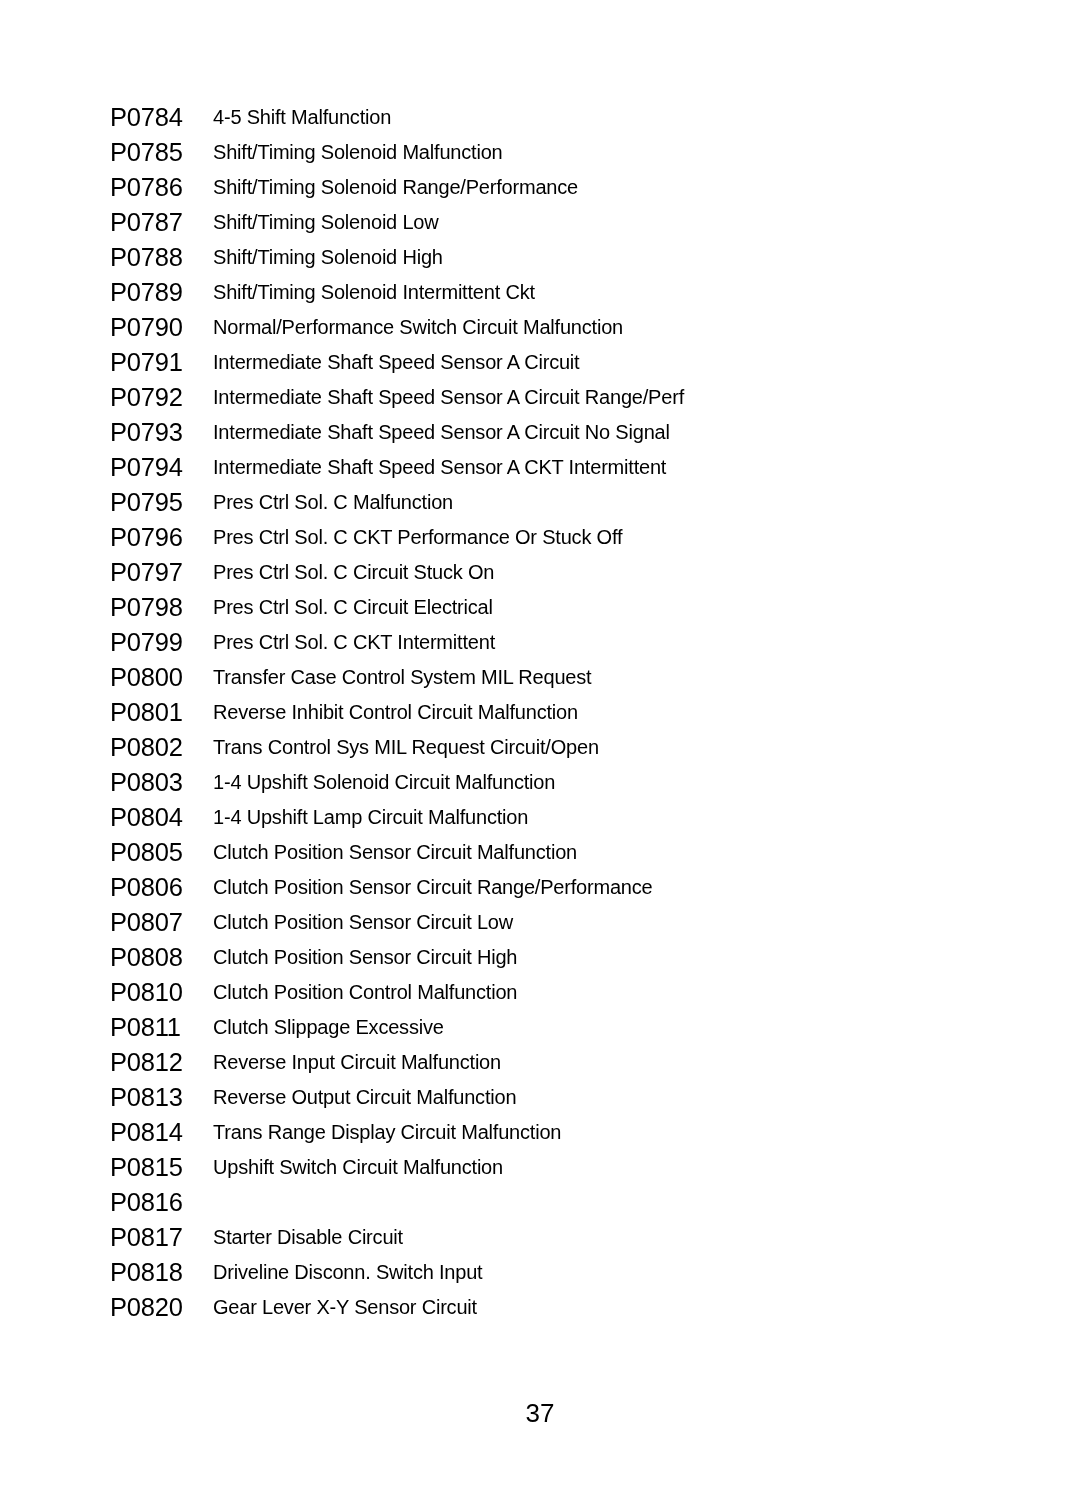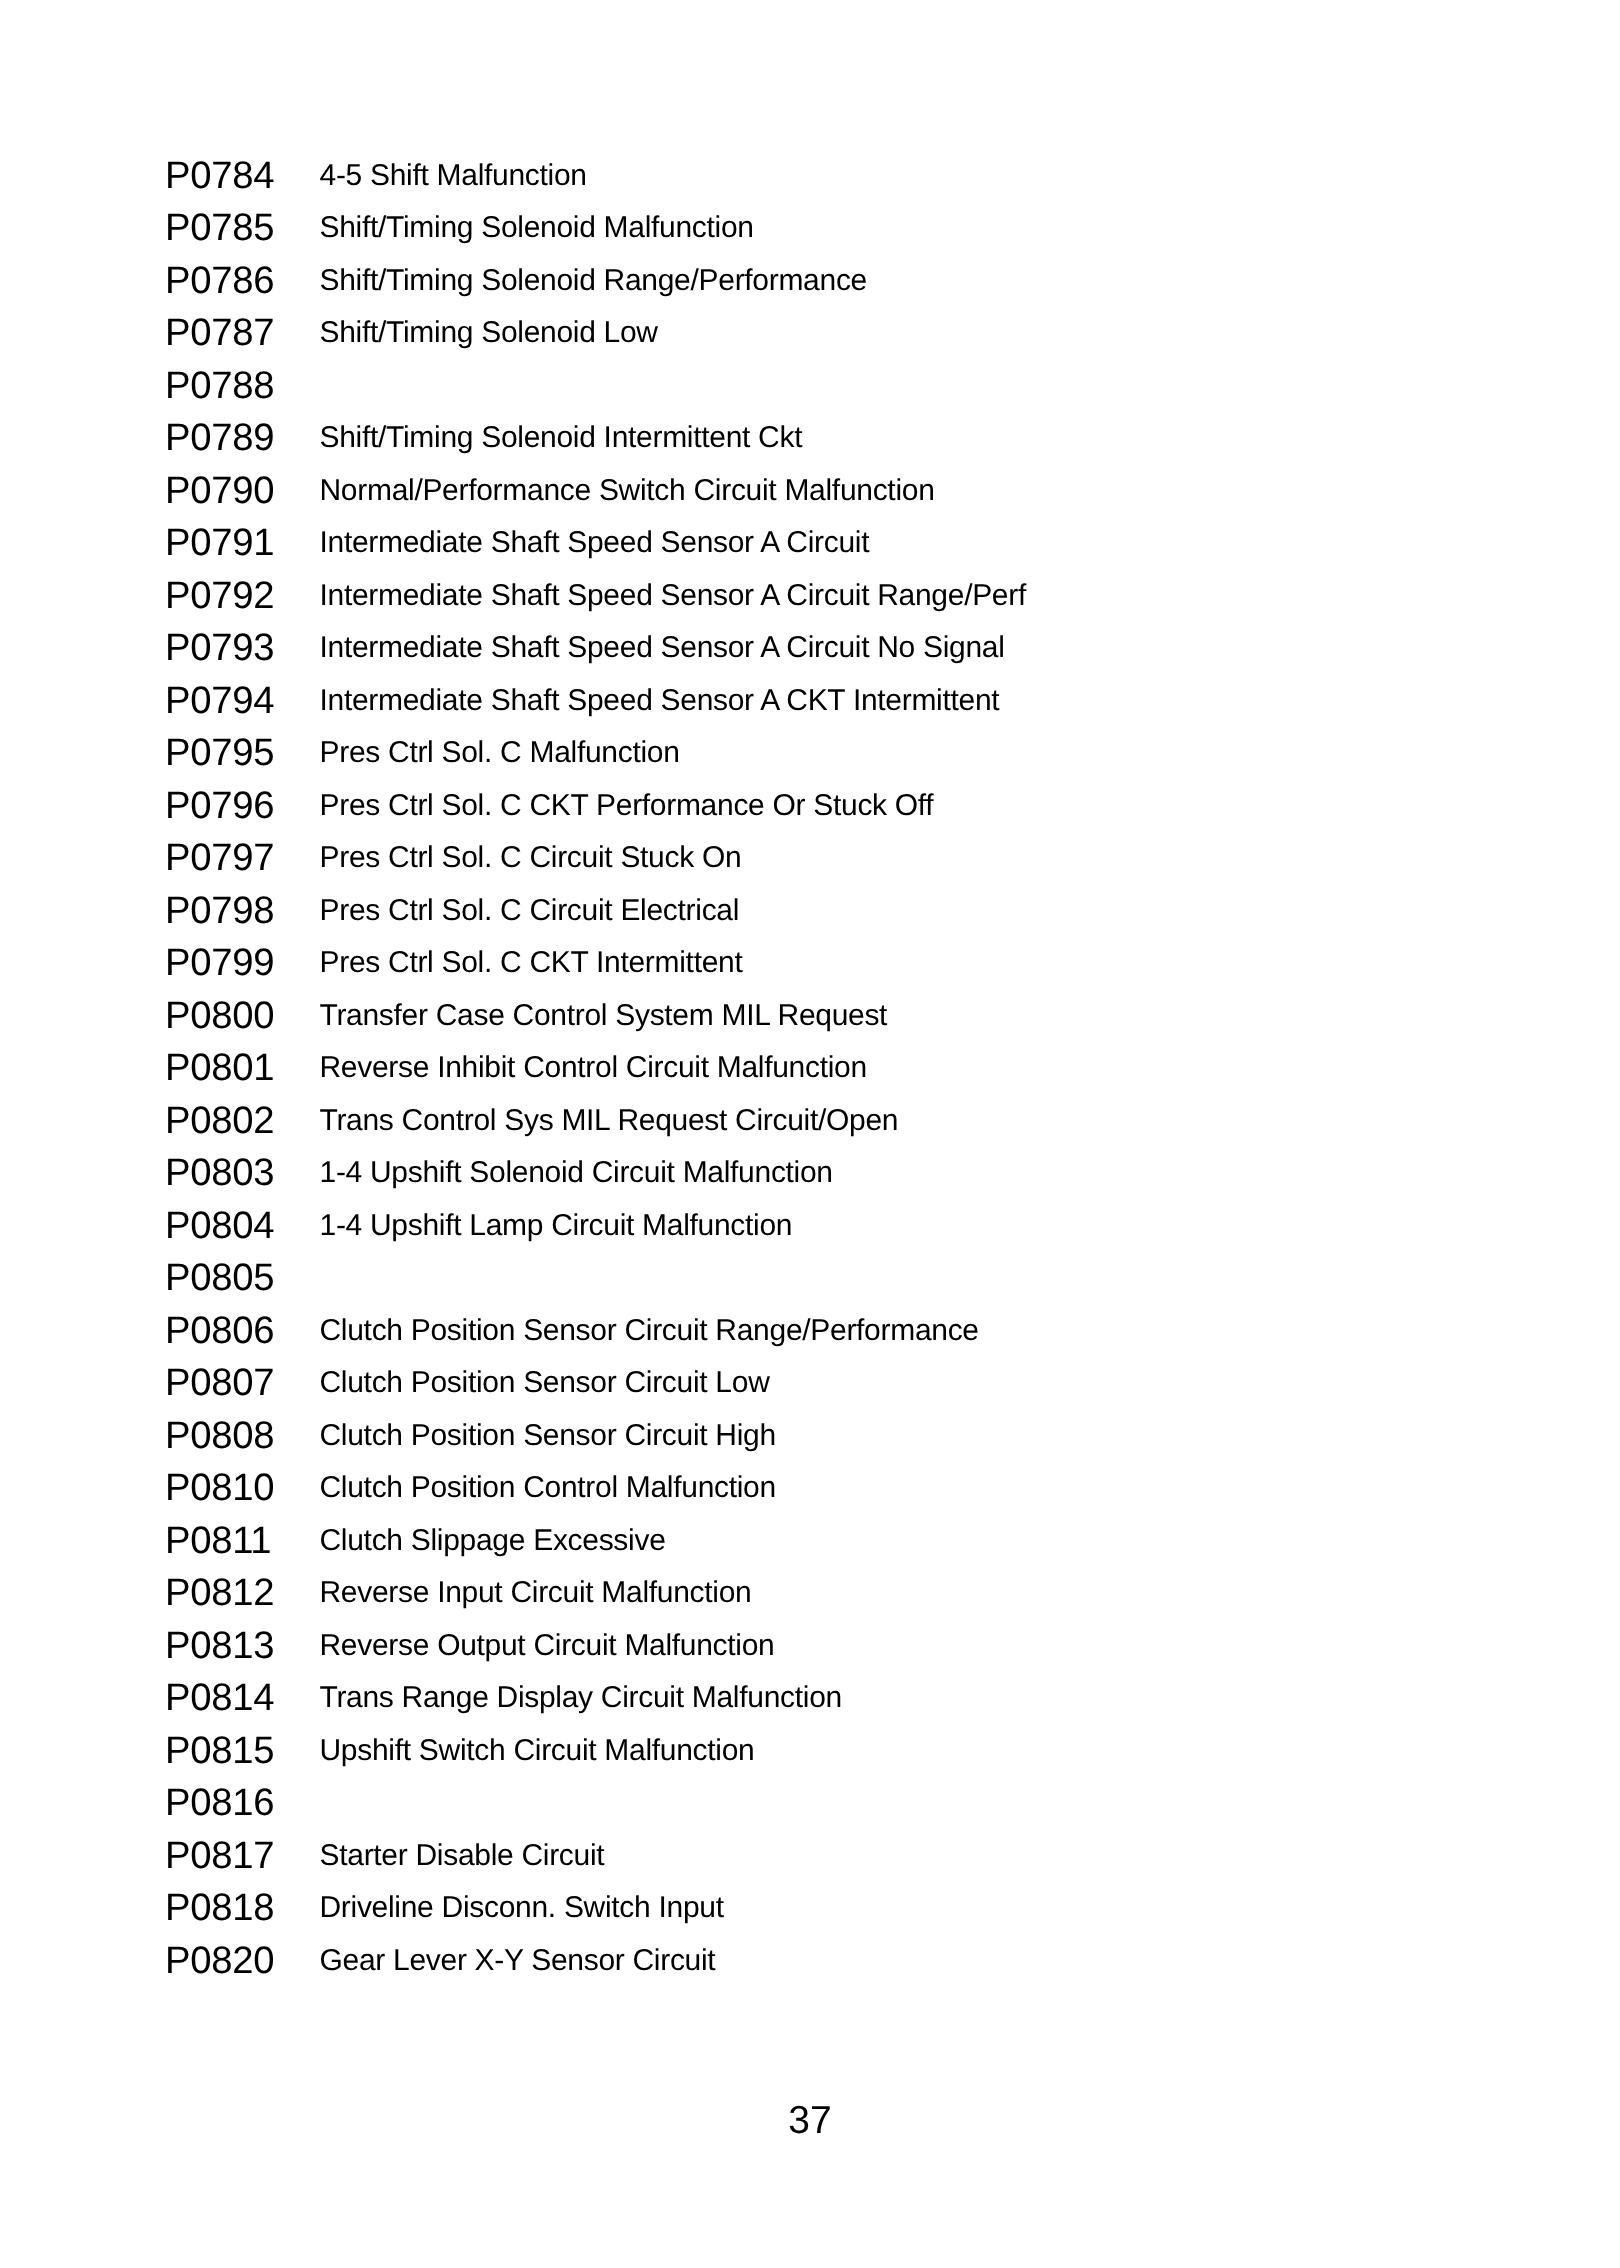--- a/index.html
+++ b/index.html
@@ -82,20 +82,21 @@
       <div class="code-row">
         <span class="code-id">P0786</span>
         <span class="code-desc">Shift/Timing Solenoid Range/Performance</span>
       </div>
       <div class="code-row">
         <span class="code-id">P0787</span>
         <span class="code-desc">Shift/Timing Solenoid Low</span>
       </div>
       <div class="code-row">
         <span class="code-id">P0788</span>
+        <span class="code-desc">Shift/Timing Solenoid High</span>
       </div>
       <div class="code-row">
         <span class="code-id">P0789</span>
         <span class="code-desc">Shift/Timing Solenoid Intermittent Ckt</span>
       </div>
       <div class="code-row">
         <span class="code-id">P0790</span>
         <span class="code-desc">Normal/Performance Switch Circuit Malfunction</span>
       </div>
       <div class="code-row">
@@ -149,20 +150,21 @@
       <div class="code-row">
         <span class="code-id">P0803</span>
         <span class="code-desc">1-4 Upshift Solenoid Circuit Malfunction</span>
       </div>
       <div class="code-row">
         <span class="code-id">P0804</span>
         <span class="code-desc">1-4 Upshift Lamp Circuit Malfunction</span>
       </div>
       <div class="code-row">
         <span class="code-id">P0805</span>
+        <span class="code-desc">Clutch Position Sensor Circuit Malfunction</span>
       </div>
       <div class="code-row">
         <span class="code-id">P0806</span>
         <span class="code-desc">Clutch Position Sensor Circuit Range/Performance</span>
       </div>
       <div class="code-row">
         <span class="code-id">P0807</span>
         <span class="code-desc">Clutch Position Sensor Circuit Low</span>
       </div>
       <div class="code-row">

